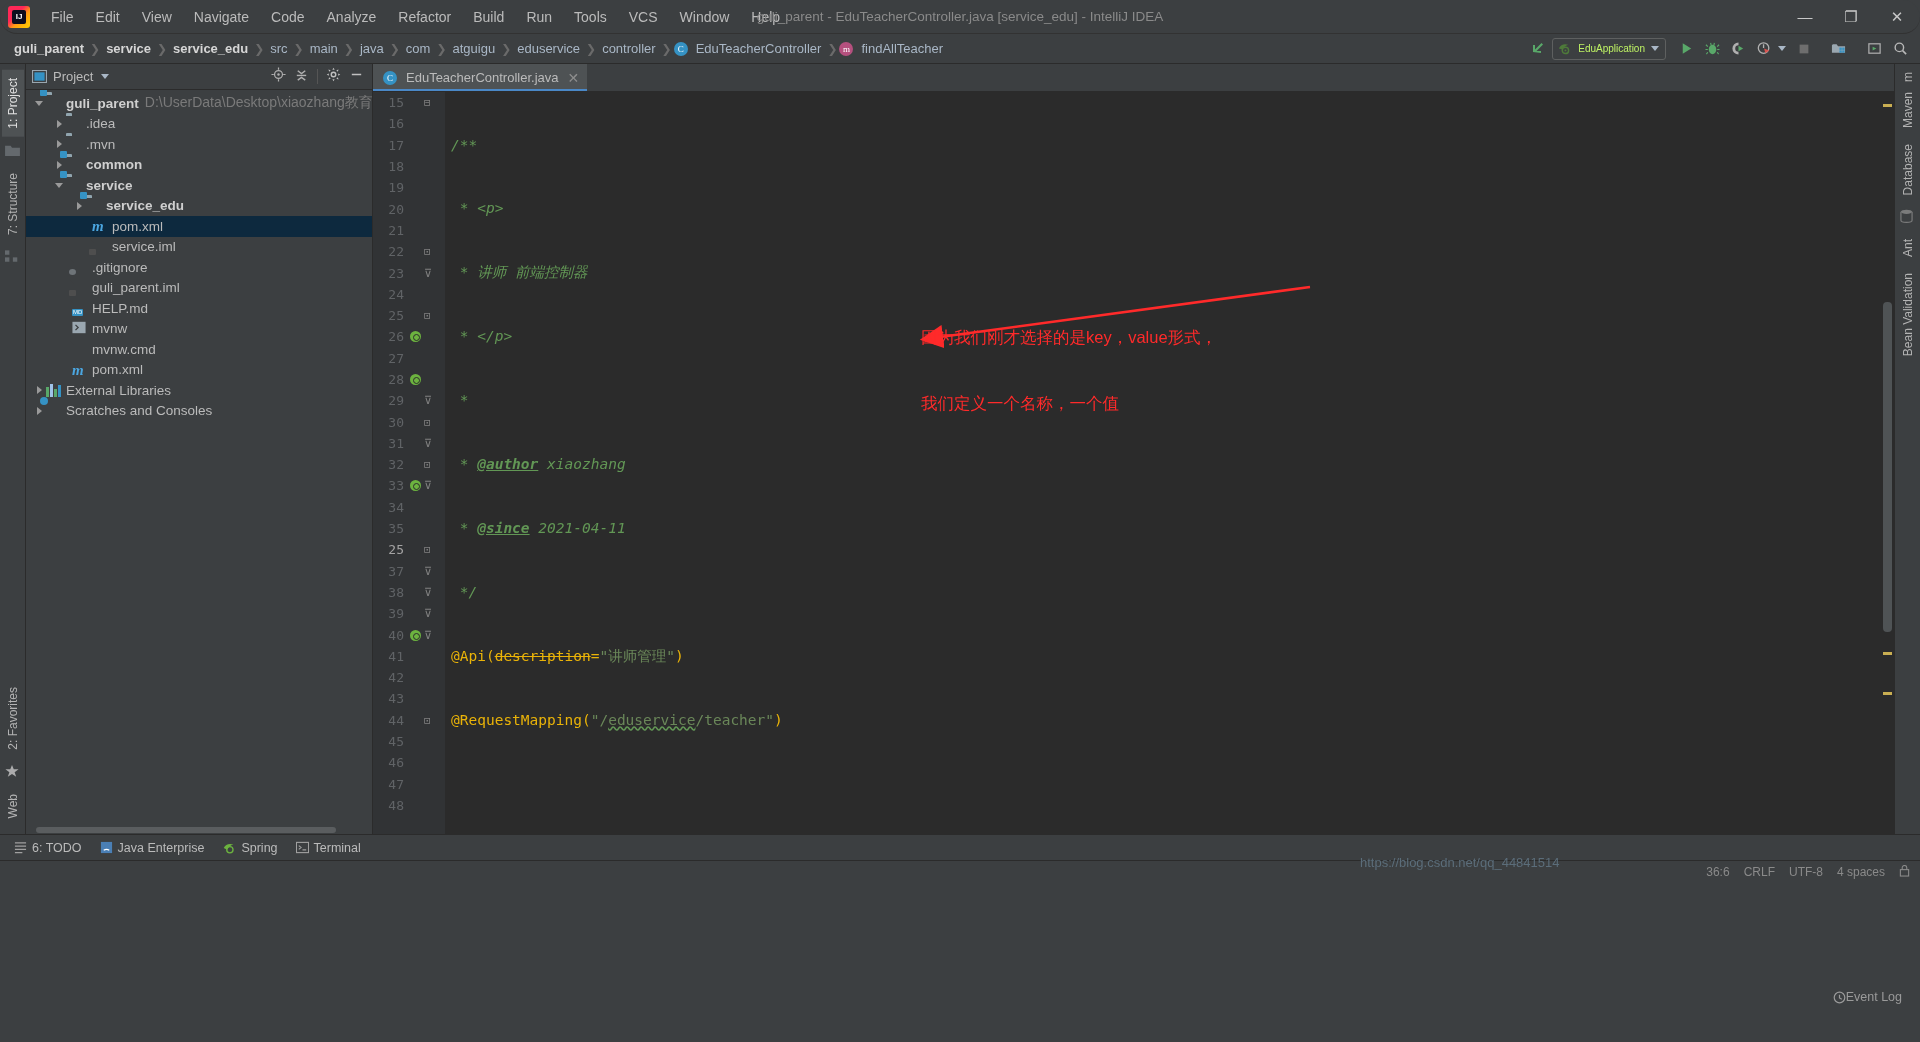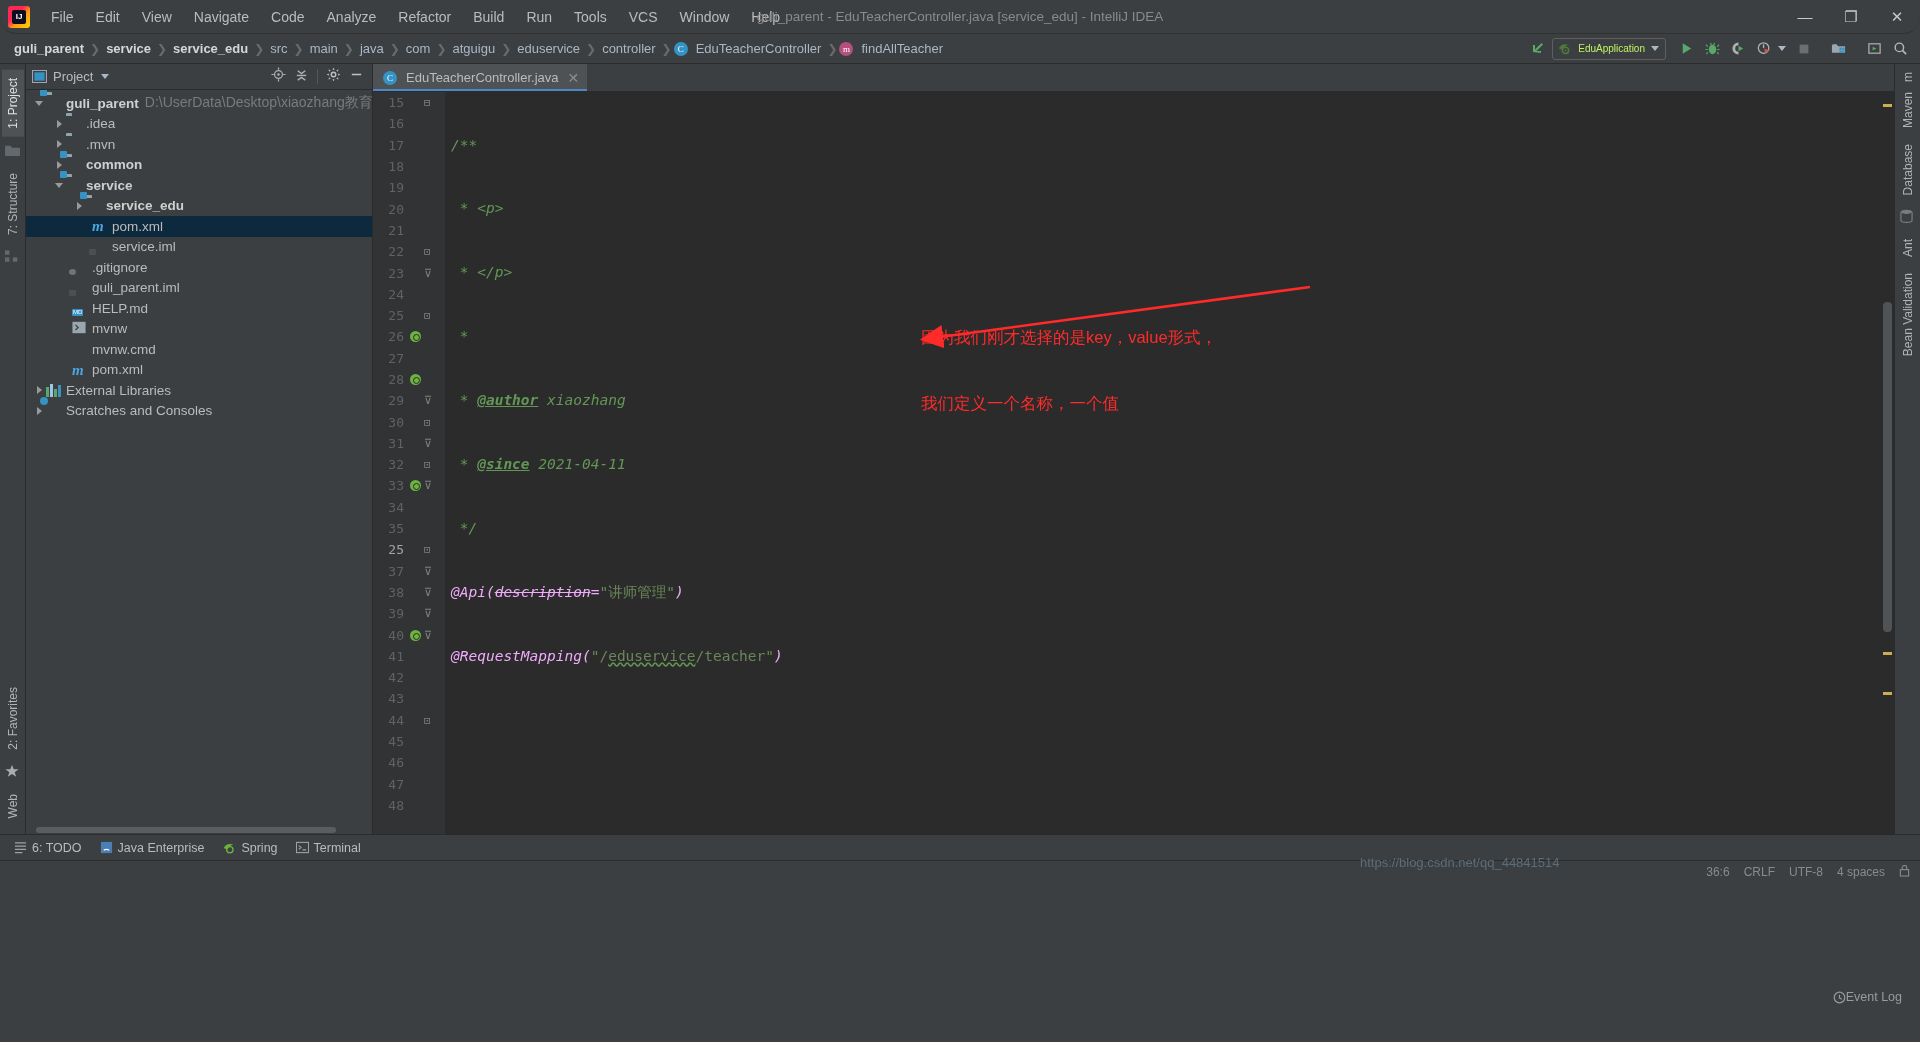--- a/index.html
+++ b/index.html
@@ -164,21 +164,21 @@
   .gicon-bean { width: 11px; height: 11px; border-radius: 50%; background: #6cb33f; position: relative; }
   .gicon-bean::after { content:""; position:absolute; left: 3px; top: 3px; width: 5px; height: 5px; border-radius: 50%; border: 1px solid #2b2b2b; }
   .fold { color: #808080; font-size: 11px; font-family: "DejaVu Sans Mono", monospace; }
 
   .code {
     flex: 1; position: relative; padding-left: 6px; overflow: hidden;
     font-family: "DejaVu Sans Mono", monospace; font-size: 14.5px; line-height: 21.3px;
     color: #a9b7c6; white-space: pre; background: #2b2b2b;
   }
   .cline { height: 21.3px; white-space: pre; }
-  .ann { color: #f0abfc; font-style: italic; }
+  .ann { color: #eab308; }
   .str { color: #6a8759; }
   .jdoc { color: #629755; font-style: italic; }
   .jtag { color: #629755; font-style: italic; font-weight: bold; text-decoration: underline; }
   .err-underline { text-decoration: underline; text-decoration-style: wavy; text-decoration-color: #629755; }
   .strike { text-decoration: line-through; }
 
   
   .markerbar { width: 14px; background: #2b2b2b; flex: none; position: relative; }
   .mb-thumb { position: absolute; right: 2px; width: 9px; background: #4f5355; border-radius: 4px; }
   .mb-tick { position: absolute; right: 2px; width: 9px; height: 3px; }
@@ -678,20 +678,21 @@
             <span class="gnum">47</span>
           </div>
         <div class="gline">
             <span class="gnum">48</span>
           </div>
       </div>
 
       <div class="code">
         <div class="cline"><span class="jdoc">/**</span></div>
         <div class="cline"><span class="jdoc"> * &lt;p&gt;</span></div>
+        <div class="cline"><span class="jdoc"> * 讲师 前端控制器</span></div>
         <div class="cline"><span class="jdoc"> * &lt;/p&gt;</span></div>
         <div class="cline"><span class="jdoc"> *</span></div>
         <div class="cline"><span class="jdoc"> * </span><span class="jtag">@author</span><span class="jdoc"> xiaozhang</span></div>
         <div class="cline"><span class="jdoc"> * </span><span class="jtag">@since</span><span class="jdoc"> 2021-04-11</span></div>
         <div class="cline"><span class="jdoc"> */</span></div>
         <div class="cline"><span class="ann">@Api(</span><span class="ann strike">description</span><span class="ann">=</span><span class="str">"讲师管理"</span><span class="ann">)</span></div>
         <div class="cline"><span class="ann">@RequestMapping(</span><span class="str">"/</span><span class="str err-underline">eduservice</span><span class="str">/teacher"</span><span class="ann">)</span></div>
         
         
         

